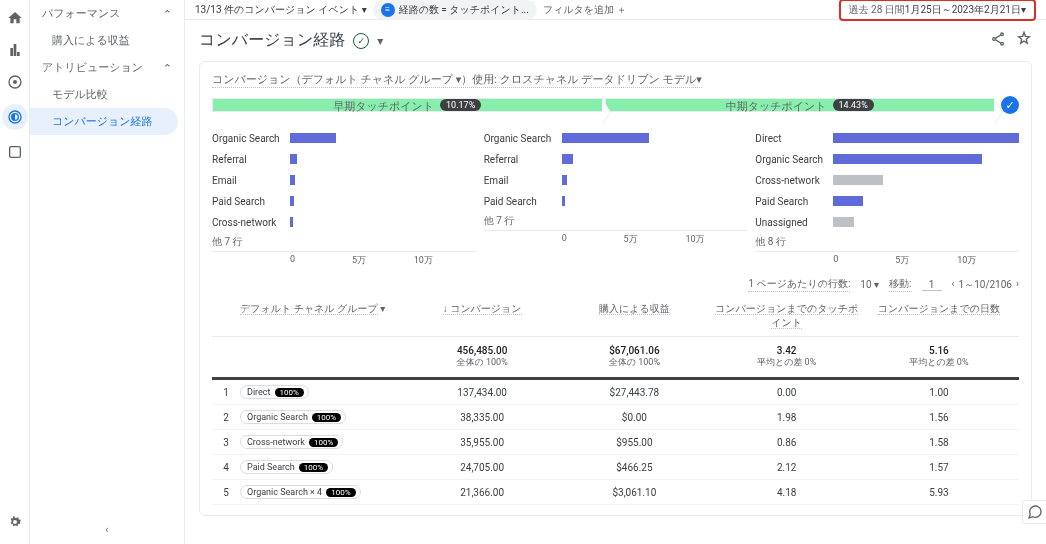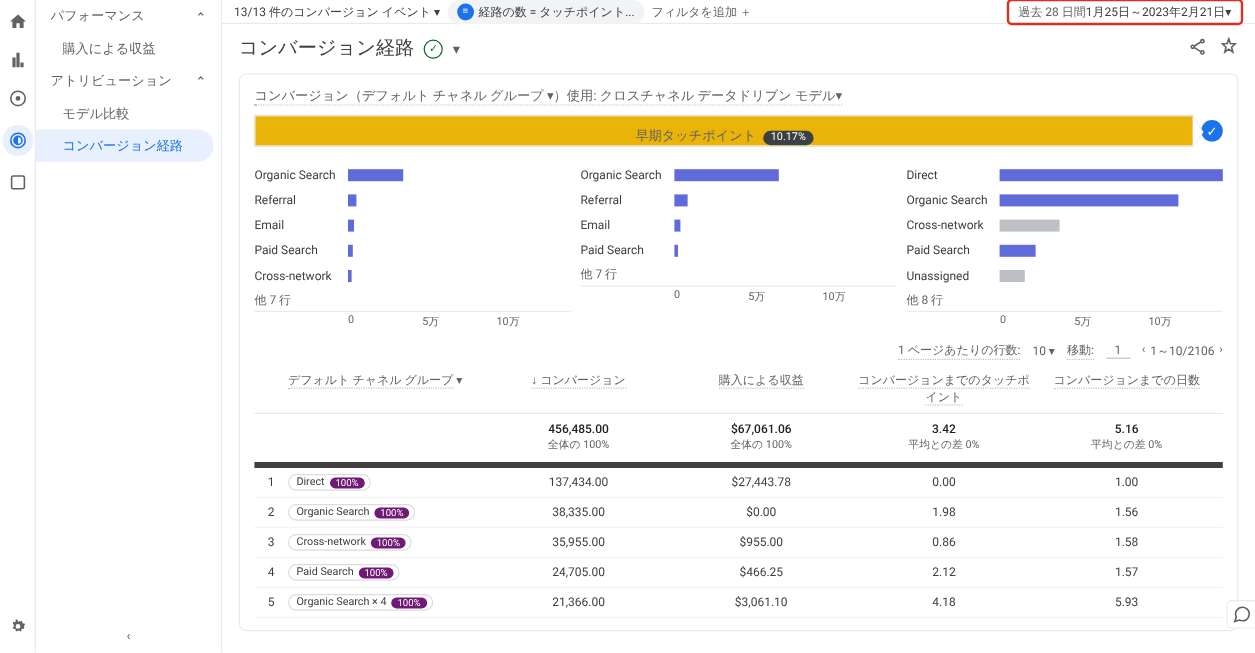--- a/index.html
+++ b/index.html
@@ -23,21 +23,21 @@
 .date-box{margin-left:auto;border:2px solid #d93025;border-radius:4px;padding:2px 8px;font-size:10px;display:flex;align-items:center;gap:0;cursor:pointer}
 .date-box .lbl{color:#5f6368}
 .pagetitle-row{display:flex;align-items:center;padding:10px 14px;gap:8px}
 .pagetitle{font-size:16px;color:#3c4043}
 .check-icon{width:16px;height:16px;border:1.5px solid #0d652d;border-radius:50%;display:flex;align-items:center;justify-content:center;color:#0d652d;font-size:9px}
 .actions{margin-left:auto;display:flex;gap:10px;color:#5f6368}
 .content{flex:1;padding:0 14px 8px;overflow:hidden}
 .card{border:1px solid #e8eaed;border-radius:6px;background:#fff;padding:10px 12px}
 .subhdr{font-size:11px;color:#5f6368;border-bottom:1px dotted #bdc1c6;display:inline-block;margin-bottom:8px}
 .tabs{display:flex;gap:2px;align-items:center;margin-bottom:14px}
-.tab{flex:1;position:relative;height:26px;display:flex;align-items:flex-end;justify-content:center;gap:6px;color:#5f6368;font-size:11px;background:#eab308;border:1px solid #e8eaed}
+.tab{flex:1;position:relative;height:14px;display:flex;align-items:flex-start;justify-content:center;gap:6px;color:#5f6368;font-size:11px;background:#86efac;border:1px solid #e8eaed}
 .tab::after{content:'';position:absolute;right:-8px;top:0;width:0;height:0;border-top:13px solid transparent;border-bottom:13px solid transparent;border-left:8px solid #fff;z-index:2}
 .tab::before{content:'';position:absolute;right:-9px;top:-1px;width:0;height:0;border-top:14px solid transparent;border-bottom:14px solid transparent;border-left:9px solid #e8eaed;z-index:1}
 .tab:last-of-type::after,.tab:last-of-type::before{display:none}
 .pill{background:#3c4043;color:#fff;font-size:9px;border-radius:8px;padding:1px 6px}
 .checkmark{width:18px;height:18px;background:#1a73e8;border-radius:50%;color:#fff;display:flex;align-items:center;justify-content:center;font-size:11px;margin-left:4px}
 .charts{display:flex;gap:8px;margin-bottom:6px}
 .chart{flex:1}
 .bar-row{display:flex;align-items:center;height:20px;font-size:10px;margin-bottom:1px}
 .bar-lbl{width:78px;color:#3c4043;text-align:left;font-size:10px}
 .bar-track{flex:1;position:relative;height:14px}
@@ -48,26 +48,26 @@
 .axis span{flex:1}
 .pager{display:flex;justify-content:flex-end;align-items:center;gap:10px;font-size:10px;color:#5f6368;padding:4px 0}
 .pager .underline{border-bottom:1px dotted #bdc1c6}
 .pager-icons{display:flex;gap:4px;color:#5f6368}
 .tbl{width:100%;font-size:10px}
 .tbl-hdr{display:flex;border-bottom:1px solid #e8eaed;padding:6px 0;color:#5f6368}
 .c-idx{width:28px;text-align:center}
 .c-ch{width:170px}
 .c-v{flex:1;text-align:center;padding-right:8px}
 .dotted{border-bottom:1px dotted #bdc1c6}
-.tbl-total{display:flex;padding:8px 0;border-bottom:5px solid #404040}
+.tbl-total{display:flex;padding:8px 0;border-bottom:3px solid #404040}
 .tbl-total .big{font-weight:500;color:#202124}
 .tbl-total .sm{font-size:9px;color:#5f6368}
 .tbl-row{display:flex;align-items:center;padding:5px 0;border-bottom:1px solid #f1f3f4}
 .ch-chip{display:inline-flex;align-items:center;gap:4px;border:1px solid #dadce0;border-radius:10px;padding:1px 4px 1px 6px;font-size:9px;color:#3c4043}
-.ch-pct{background:#701a75;color:#fff;border-radius:7px;padding:0 5px;font-size:8px}
+.ch-pct{background:#000000;color:#fff;border-radius:7px;padding:0 5px;font-size:8px}
 .chat{position:absolute;right:0;bottom:20px;width:24px;height:24px;background:#fff;border:1px solid #e8eaed;border-right:none;border-radius:4px 0 0 4px;display:flex;align-items:center;justify-content:center;color:#5f6368}
 svg{width:16px;height:16px}
 </style>
 </head>
 <body>
 
 <div class="app">
   <div class="rail">
     <div class="rail-icon">
         <svg viewBox="0 0 24 24" fill="currentColor">
@@ -152,20 +152,24 @@
     </div>
 
     <div class="content">
       <div class="card">
         <div class="subhdr">コンバージョン（デフォルト チャネル グループ ▾）使用: クロスチャネル データドリブン モデル▾</div>
 
         <div class="tabs">
           <div class="tab">
               <span>早期タッチポイント</span>
               <span class="pill">10.17%</span>
+            </div>
+          <div class="tab">
+              <span>中期タッチポイント</span>
+              <span class="pill">14.43%</span>
             </div>
           <div class="checkmark">✓</div>
         </div>
 
         <div class="charts" id="charts">
             <div class="chart">
               <div class="bar-row">
                 <div class="bar-lbl">Organic Search</div>
                 <div class="bar-track">
                   <div class="bar-fill " style="width:25.0%"></div>

